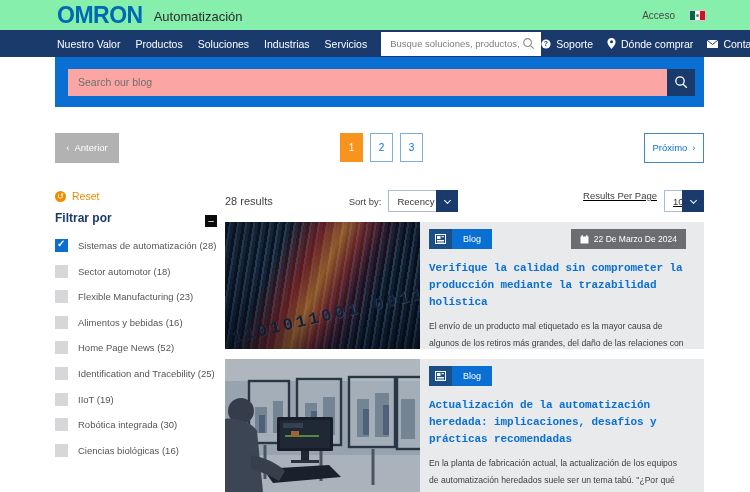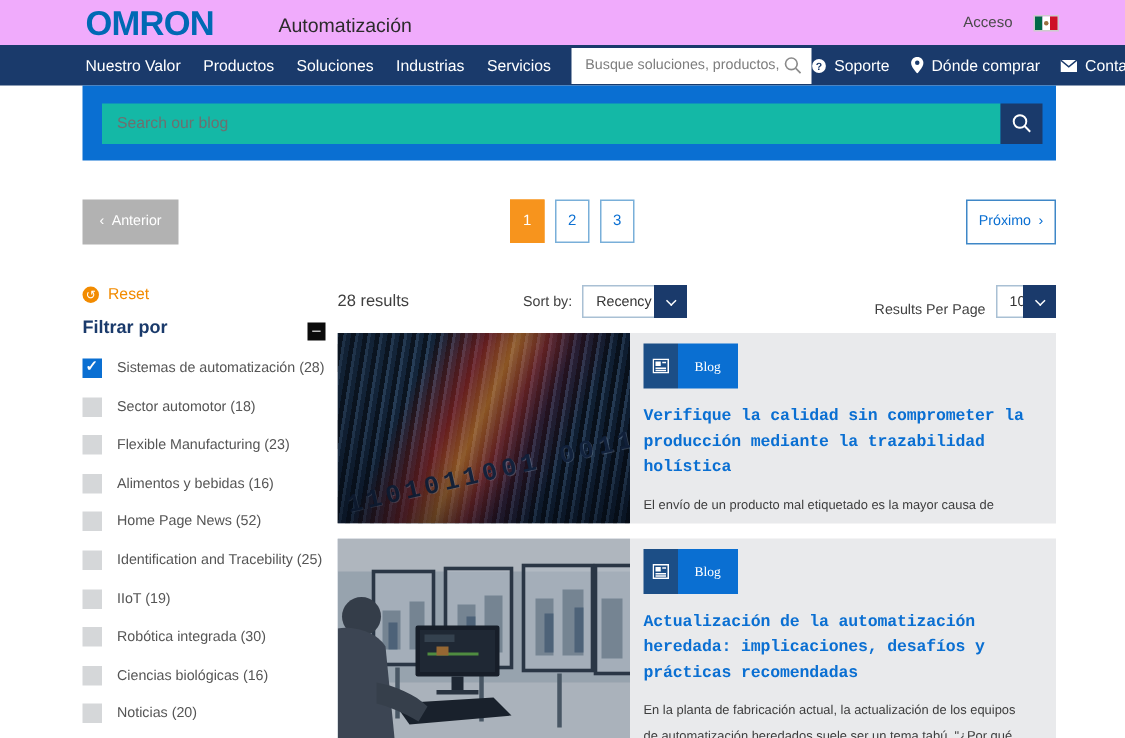--- a/index.html
+++ b/index.html
@@ -1,21 +1,21 @@
 <!DOCTYPE html>
 <html><head>
 <meta charset="utf-8">
 <style>
   * { margin:0; padding:0; box-sizing:border-box; }
   html,body { width:750px; height:492px; background:#fff; overflow:hidden;
     font-family:"Liberation Sans", sans-serif; -webkit-font-smoothing:antialiased; }
   .page { width:750px; height:492px; position:relative; background:#fff; }
 
   
-  .top-header { height:30px; display:flex; align-items:center; padding:0 44px 0 57px; background:#f0abfc;gap:32px; }
+  .top-header { height:30px; display:flex; align-items:center; padding:0 44px 0 57px; background:#86efac; }
   .logo { font-size:23px; font-weight:800; color:#0069b4; letter-spacing:-0.5px; line-height:1; }
   .logo-sub { margin-left:11px; font-size:13px; color:#2b2b2b; padding-top:3px; }
   .header-right { margin-left:auto; display:flex; align-items:flex-start; gap:14px; }
   .access { font-size:10px; color:#4a4a4a; cursor:pointer; }
   .flag { width:17px; height:11px; display:flex; border:0.5px solid #ccc; cursor:pointer; }
   .flag span { flex:1; } .flag .g{background:#006847;} .flag .w{background:#fff; position:relative;}
   .flag .w::after{content:""; position:absolute; left:50%; top:50%; width:3px; height:3px; margin:-1.5px; border-radius:50%; background:#9a7040;}
   .flag .r{background:#ce1126;}
 
   
@@ -25,21 +25,21 @@
   .nav-search { margin-left:14px; width:198px; height:24px; background:#fff; display:flex; align-items:center; padding:0 6px 0 9px; }
   .nav-search input { border:none; outline:none; flex:1; font-size:9.5px; color:#333; font-family:"Liberation Sans",sans-serif; background:transparent; }
   .nav-search input::placeholder { color:#7d7d7d; }
   .nav-utils { margin-left:auto; display:flex; align-items:center; gap:14px; }
   .nav-util { display:flex; align-items:center; gap:5px; color:#fff; font-size:10.5px; cursor:pointer; white-space:nowrap; }
 
   .icon-svg { display:block; }
 
   
   .blog-search { margin:0 46px 0 55px; height:50px; background:#0a6fd2; display:flex; align-items:center; padding:0 9px 0 13px; }
-  .blog-search input { flex:1; height:27px; border:none; outline:none; background:#14b8a6; padding:0 10px; font-size:10.5px; color:#444; font-family:"Liberation Sans",sans-serif; }
+  .blog-search input { flex:1; height:27px; border:none; outline:none; background:#fca5a5; padding:0 10px; font-size:10.5px; color:#444; font-family:"Liberation Sans",sans-serif; }
   .blog-search input::placeholder { color:#6f6f6f; }
   .blog-search-btn { width:28px; height:27px; background:#1a3a6b; border:none; display:flex; align-items:center; justify-content:center; cursor:pointer; margin-left:0; }
 
   
   .pagination { margin:25px 46px 0 55px; display:flex; align-items:center; height:31px; }
   .btn-prev { width:64px; height:30px; background:#b2b2b2; color:#fff; font-size:9.5px; border:none; display:flex; align-items:center; justify-content:center; gap:5px; cursor:pointer; }
   .pages { flex:1; display:flex; justify-content:center; gap:7px; }
   .page-btn { width:23px; height:29px; display:flex; align-items:center; justify-content:center; font-size:10px; background:#fff; border:1px solid #79afd9; color:#0a6fd2; cursor:pointer; }
   .page-btn.active { background:#f7941d; border-color:#f7941d; color:#fff; }
   .btn-next { width:60px; height:30px; background:#fff; border:1px solid #3f87c7; color:#0a6fd2; font-size:9.5px; display:flex; align-items:center; justify-content:center; gap:5px; cursor:pointer; }
@@ -61,21 +61,21 @@
 
   .results { flex:1; min-width:0; }
   .results-bar { display:flex; align-items:center; height:22px; margin-bottom:0; }
   .results-count { font-size:11px; color:#3f3f3f; }
   .sort-group { display:flex; align-items:center; gap:7px; margin-left:76px; }
   .bar-label { font-size:9.5px; color:#3f3f3f; }
   .dropdown { display:flex; align-items:stretch; height:22px; background:#fff; border:1px solid #a9c0d4; cursor:pointer; }
   .dropdown .dd-value { display:flex; align-items:center; padding:0 8px; font-size:9.5px; color:#333; }
   .dropdown .dd-btn { width:22px; background:#1a3a6b; display:flex; align-items:center; justify-content:center; margin:-1px; }
   .chev { width:5px; height:5px; border-right:1.6px solid #fff; border-bottom:1.6px solid #fff; transform:rotate(45deg); margin-top:-2px; }
-  .perpage-group { display:flex; align-items:flex-end; gap:7px; margin-left:auto; }
+  .perpage-group { display:flex; align-items:flex-start; gap:7px; margin-left:auto;text-decoration:underline; }
   .dd-recency .dd-value { width:48px; }
   .dd-perpage .dd-value { width:18px; }
 
   .cards { margin-top:0; }
   .card { display:flex; background:#e9eaec; margin-top:10px; overflow:hidden; }
   .card-1 { height:127px; }
   .card-2 { height:133px; }
   .card-img { width:195px; flex-shrink:0; position:relative; overflow:hidden; cursor:pointer; }
 
   
@@ -84,21 +84,21 @@
   .img-barcode .glow { position:absolute; inset:0; background:linear-gradient(115deg, transparent 26%, rgba(190,40,30,0.50) 40%, rgba(245,140,40,0.55) 48%, rgba(200,50,40,0.45) 56%, rgba(120,20,40,0.25) 64%, transparent 74%); }
   .img-barcode .binary { position:absolute; left:4px; bottom:26px; width:220px; font-size:17px; font-weight:bold; letter-spacing:3px; color:rgba(16,32,58,0.95); text-shadow:0.5px 0.5px 0 rgba(150,170,195,0.35); transform:rotate(-13deg); font-family:"Liberation Mono",monospace; }
   .img-barcode .vignette { position:absolute; inset:0; background:radial-gradient(ellipse at 60% 40%, transparent 40%, rgba(5,12,24,0.55) 100%); }
 
   
   .img-factory { background:linear-gradient(180deg,#aebcc6 0%,#c2ccd4 55%,#d6dde2 100%); }
   .img-factory svg { position:absolute; inset:0; }
 
   .card-body { flex:1; padding:7px 18px 6px 9px; min-width:0; }
   .badge-row { display:flex; align-items:flex-start; justify-content:space-between; }
-  .blog-badge { display:flex; height:30px; cursor:pointer;font-family:Liberation Serif, serif; }
+  .blog-badge { display:flex; height:20px; cursor:pointer; }
   .blog-badge-icon { width:23px; background:#1c4e86; display:flex; align-items:center; justify-content:center; }
   .blog-badge-label { background:#0a6fd2; color:#fff; font-size:9px; display:flex; align-items:center; padding:0 11px; }
   .date-badge { height:20px; background:#6b6d70; color:#fff; font-size:8.5px; display:flex; align-items:center; gap:5px; padding:0 9px; }
   .card-title { margin-top:11px; font-size:11px; font-weight:bold; color:#0a6fd2; line-height:1.55; letter-spacing:-0.1px; cursor:pointer;font-family:Liberation Mono, monospace; }
   .card-excerpt { margin-top:7px; font-size:8.6px; color:#3d3d3d; line-height:1.95; }
 </style>
 </head>
 <body>
 
 <div class="page">
@@ -230,24 +230,20 @@
           <span class="checkbox"></span>
           <span class="filter-label">IIoT (19)</span>
         </div>
         <div class="filter-row">
           <span class="checkbox"></span>
           <span class="filter-label">Robótica integrada (30)</span>
         </div>
         <div class="filter-row">
           <span class="checkbox"></span>
           <span class="filter-label">Ciencias biológicas (16)</span>
-        </div>
-        <div class="filter-row">
-          <span class="checkbox"></span>
-          <span class="filter-label">Noticias (20)</span>
         </div>
       </div>
     </div>
 
     <div class="results">
       <div class="results-bar">
         <span class="results-count">28 results</span>
         <div class="sort-group">
           <span class="bar-label">Sort by:</span>
           <div class="dropdown dd-recency">
@@ -283,20 +279,30 @@
                 <span class="blog-badge-icon">
                   <svg class="icon-svg" width="11" height="10" viewBox="0 0 11 10">
                       <rect x="0.5" y="0.5" width="10" height="9" fill="none" stroke="#fff" stroke-width="1"></rect>
                       <rect x="2" y="2" width="3.5" height="3" fill="#fff"></rect>
                       <line x1="6.5" y1="2.7" x2="9" y2="2.7" stroke="#fff" stroke-width="1"></line>
                       <line x1="2" y1="6.5" x2="9" y2="6.5" stroke="#fff" stroke-width="1"></line>
                       <line x1="2" y1="8" x2="9" y2="8" stroke="#fff" stroke-width="1"></line>
                     </svg>
                 </span>
                 <span class="blog-badge-label">Blog</span>
+              </div>
+              <div class="date-badge">
+                <span>
+                  <svg class="icon-svg" width="9" height="9" viewBox="0 0 9 9">
+                      <rect x="0.5" y="1.5" width="8" height="7" fill="#fff"></rect>
+                      <line x1="2.2" y1="0" x2="2.2" y2="2" stroke="#fff" stroke-width="1.2"></line>
+                      <line x1="6.8" y1="0" x2="6.8" y2="2" stroke="#fff" stroke-width="1.2"></line>
+                    </svg>
+                </span>
+                <span>22 De Marzo De 2024</span>
               </div>
             </div>
             <div class="card-title">Verifique la calidad sin comprometer la producción mediante la trazabilidad holística</div>
             <div class="card-excerpt">El envío de un producto mal etiquetado es la mayor causa de algunos de los retiros más grandes, del daño de las relaciones con los proveedores y de infracciones de cumplimiento y costos de garantía en...</div>
           </div>
         </div>
 
         <div class="card card-2">
           <div class="card-img img-factory">
             <svg width="195" height="133" viewBox="0 0 195 133">

